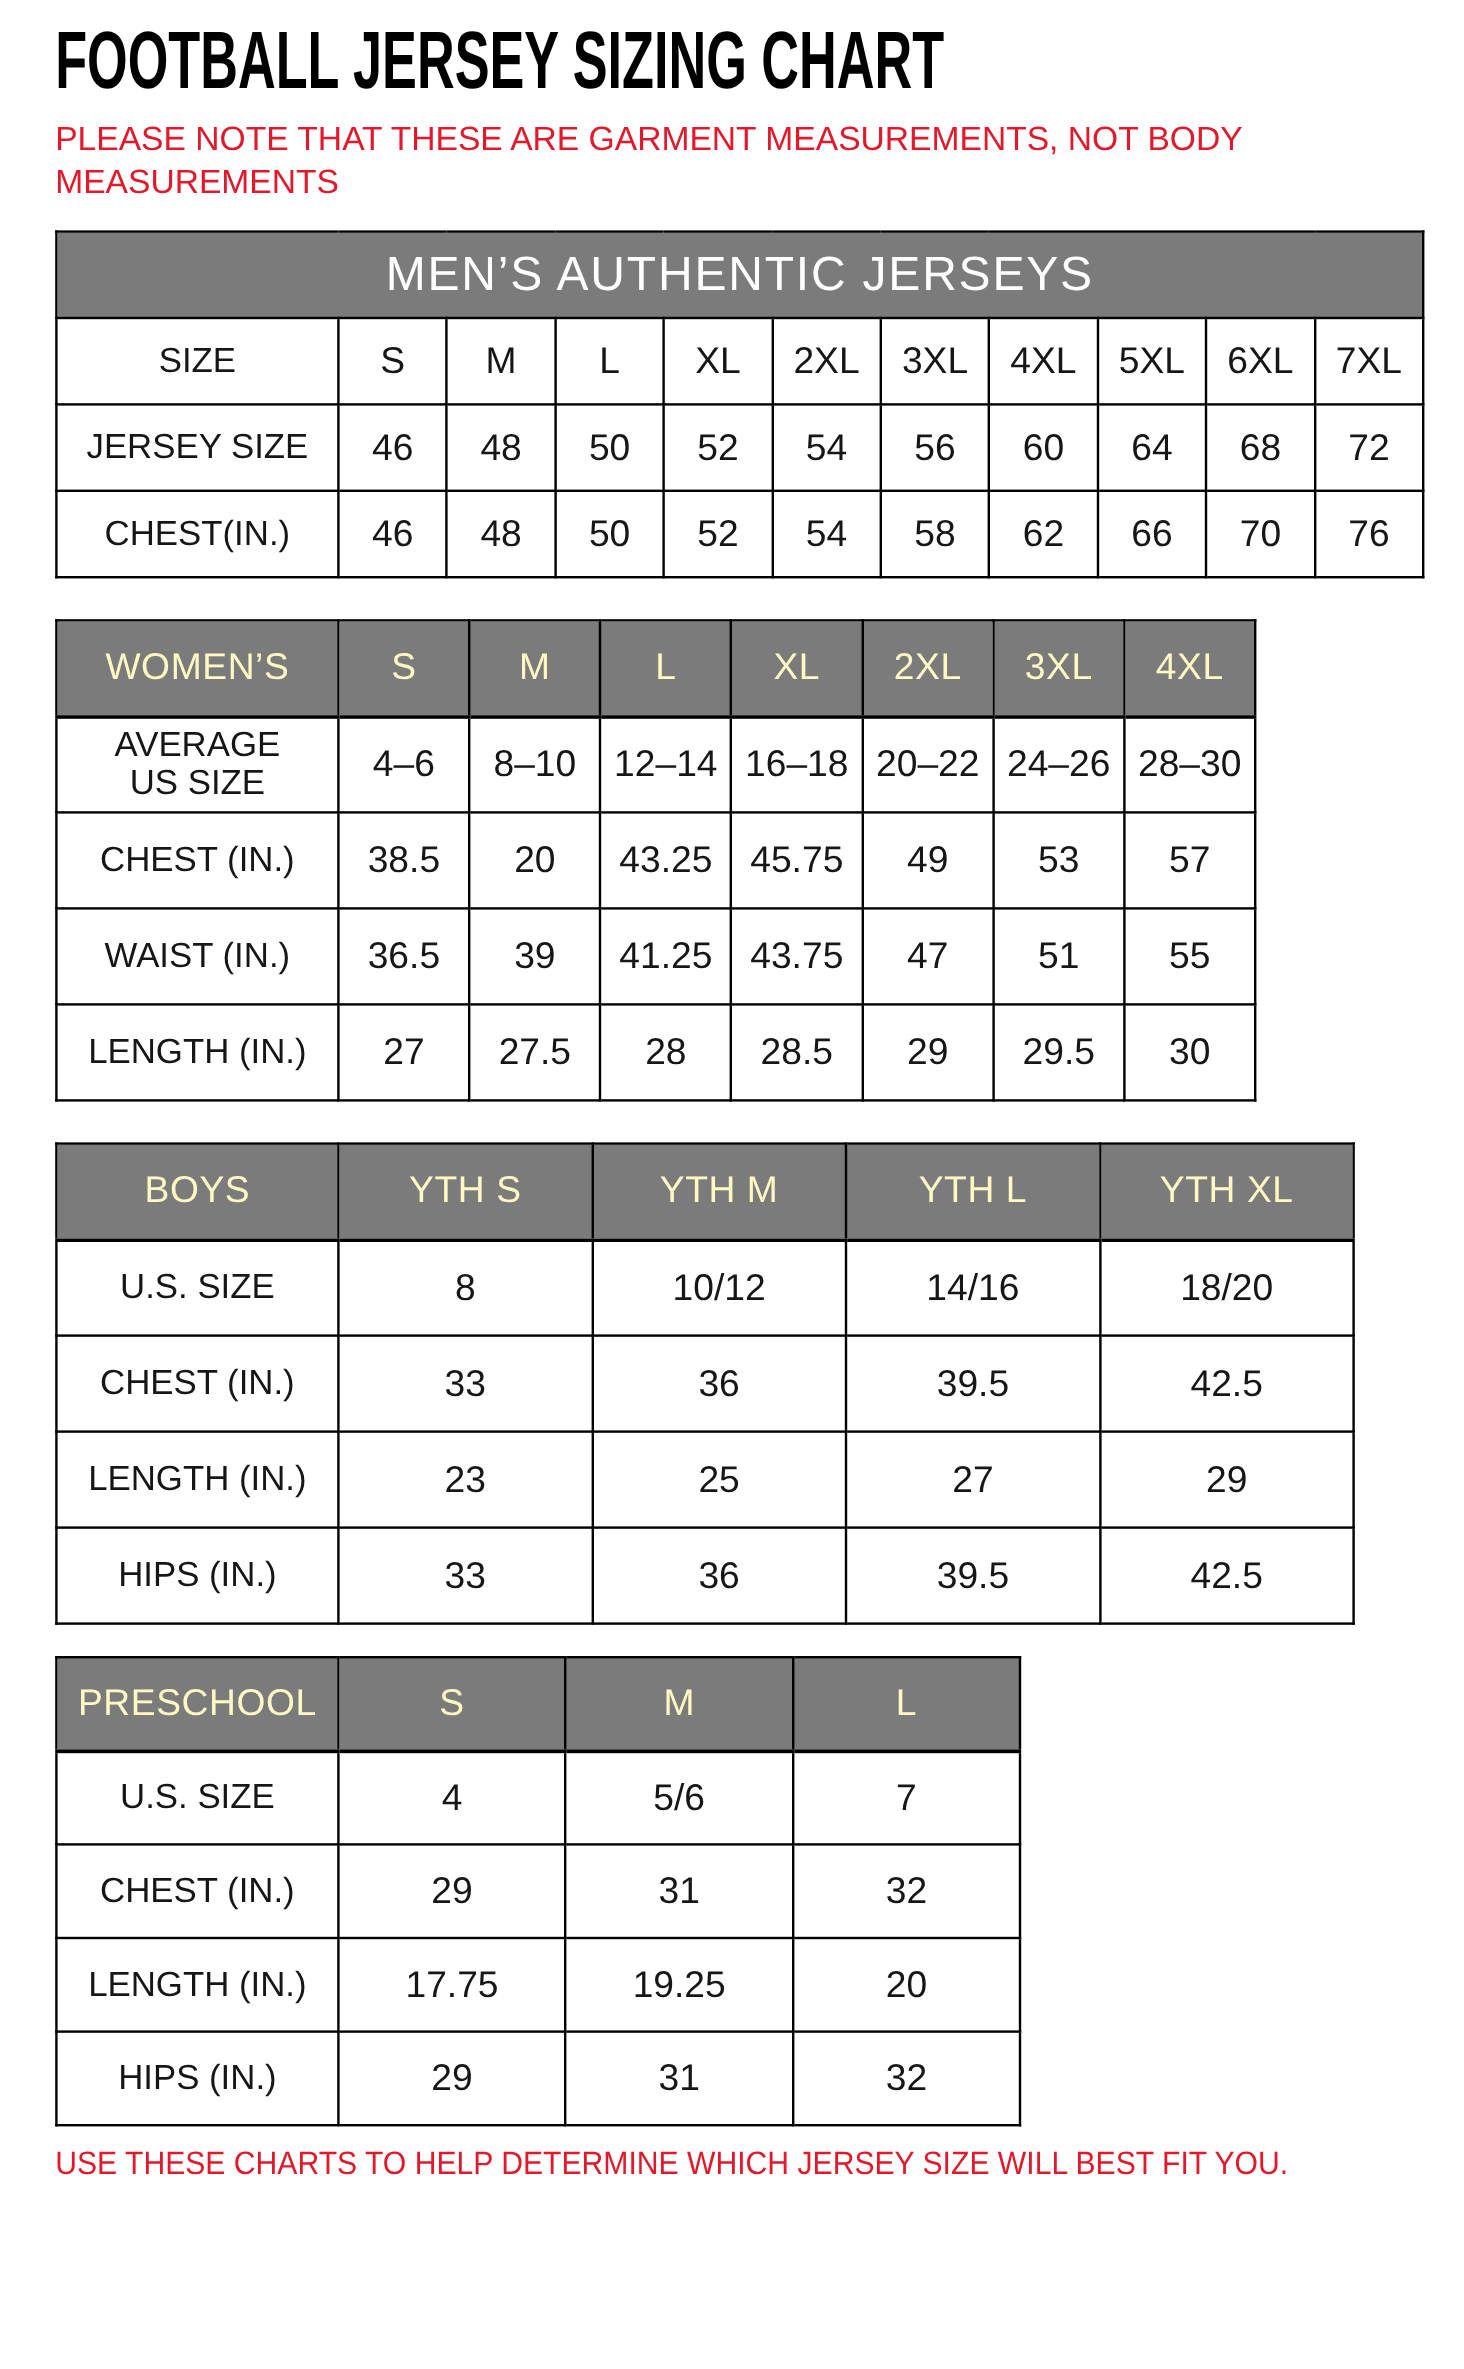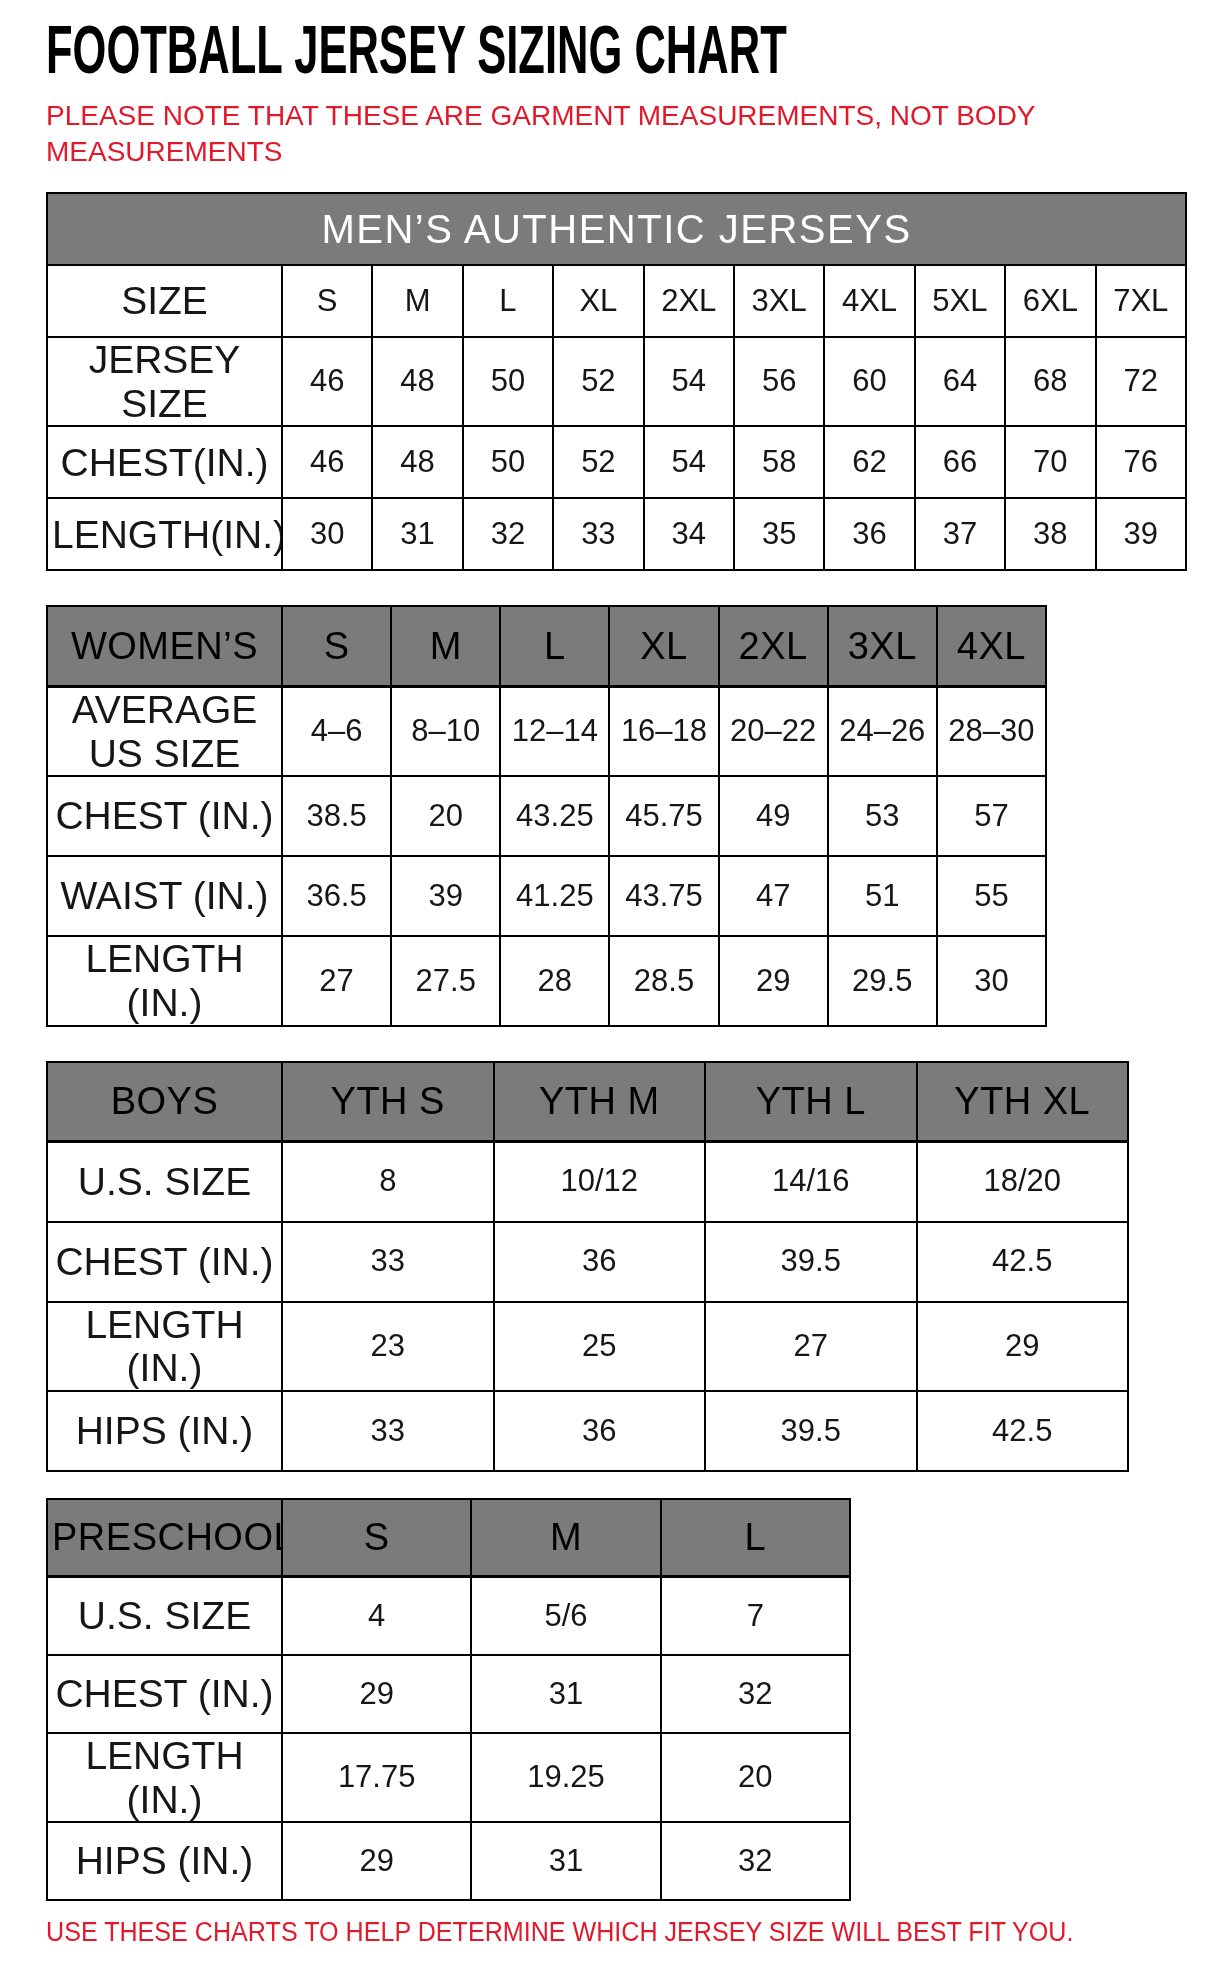--- a/index.html
+++ b/index.html
@@ -33,28 +33,28 @@
     border-collapse:collapse;table-layout:fixed;
     background:#fff;
   }
   td,th{
     border:2px solid var(--border-black);
     text-align:center;vertical-align:middle;
     font-weight:400;padding:0 4px;line-height:1.12;
     overflow:hidden;
   }
   td{font-size:31px;color:#161616;}
-  .label-cell{font-size:39px;white-space:pre-line;}
+  .label-cell{font-size:29px;white-space:pre-line;}
   .banner-cell{
     background:var(--header-gray);color:#ffffff;
     font-size:40px;letter-spacing:1.5px;
   }
   .header-row th{
-    background:var(--header-gray);color:#000000;
-    font-size:38px;letter-spacing:0.5px;
+    background:var(--header-gray);color:#fef9c3;
+    font-size:31px;letter-spacing:0.5px;
     border-bottom:3px solid var(--border-black);
   }
 
   .t-mens{width:1141px;margin-top:22px;}
   .t-mens td,.t-mens th{height:72px;}
   .t-womens{width:1001px;margin-top:34px;}
   .t-womens td,.t-womens th{height:80px;}
   .t-boys{width:1083px;margin-top:34px;}
   .t-boys td,.t-boys th{height:80px;}
   .t-preschool{width:805px;margin-top:26px;}
@@ -126,33 +126,20 @@
           <td>48</td>
           <td>50</td>
           <td>52</td>
           <td>54</td>
           <td>58</td>
           <td>62</td>
           <td>66</td>
           <td>70</td>
           <td>76</td>
         </tr>
-        <tr>
-          <td class="label-cell">LENGTH(IN.)</td>
-          <td>30</td>
-          <td>31</td>
-          <td>32</td>
-          <td>33</td>
-          <td>34</td>
-          <td>35</td>
-          <td>36</td>
-          <td>37</td>
-          <td>38</td>
-          <td>39</td>
-        </tr>
       </tbody>
     </table>
 
   <table class="t-womens">
       <colgroup>
         <col style="width: 235px;">
         <col>
         <col>
         <col>
         <col>

